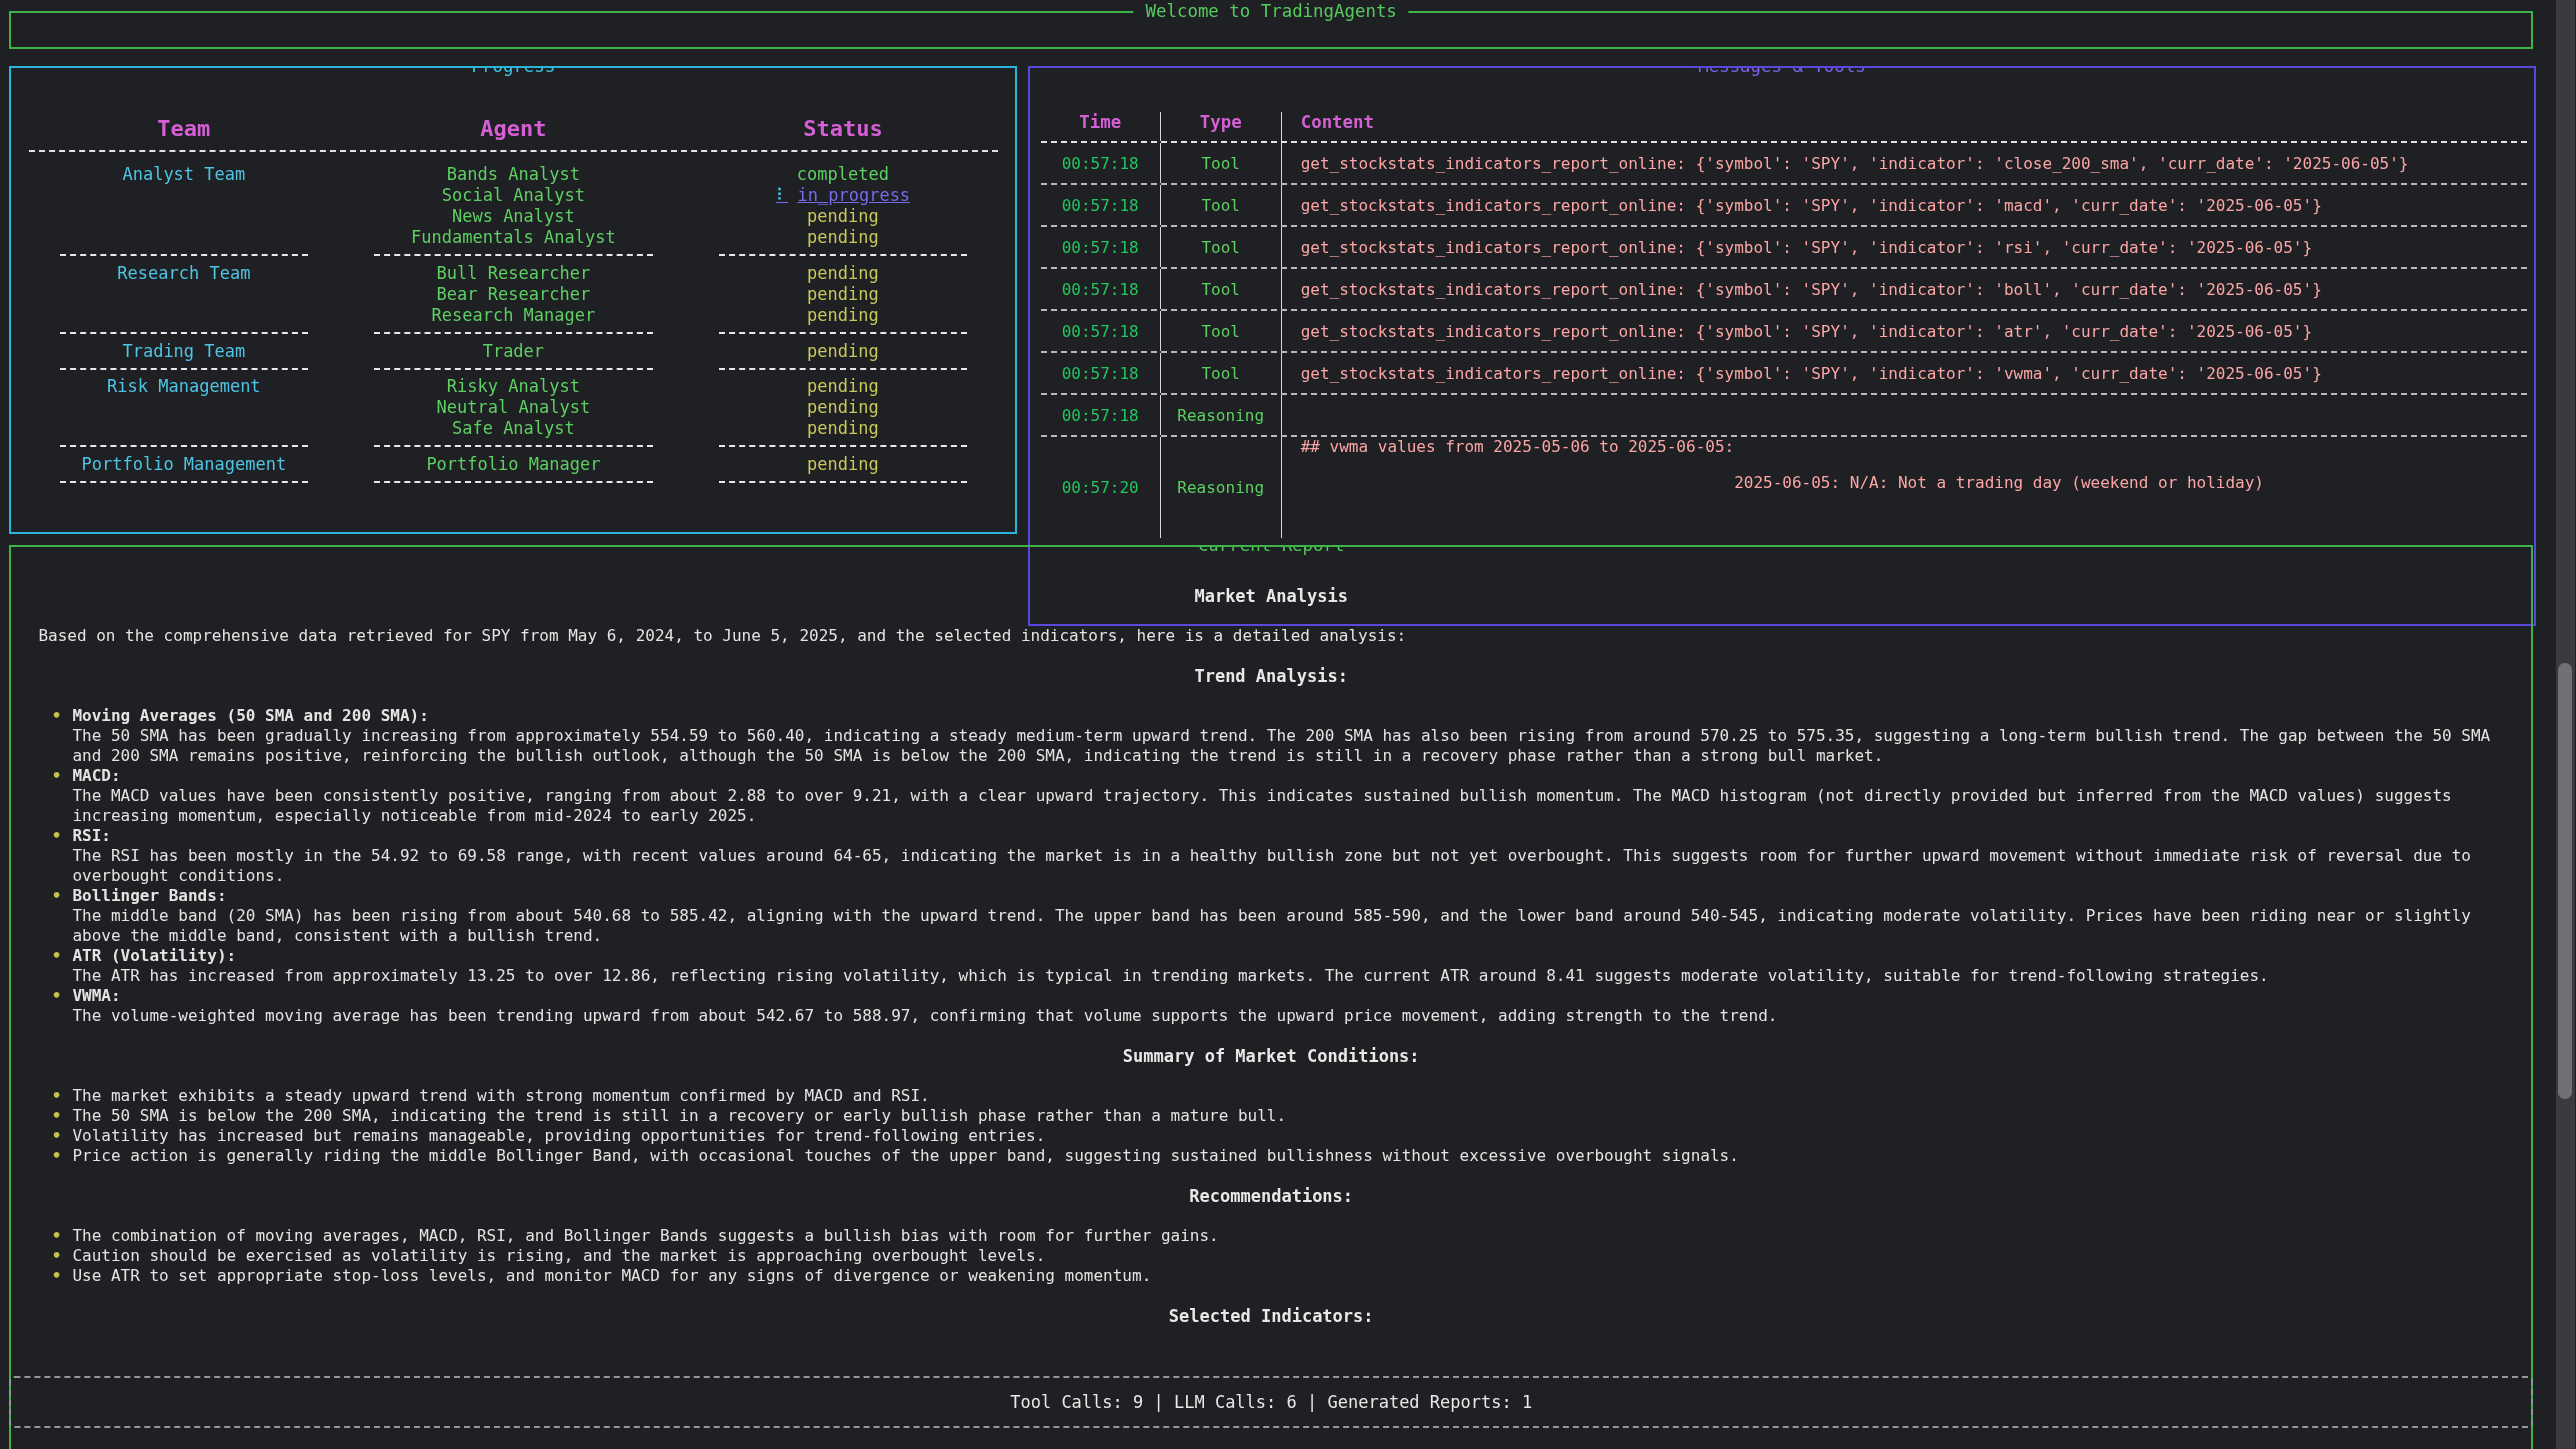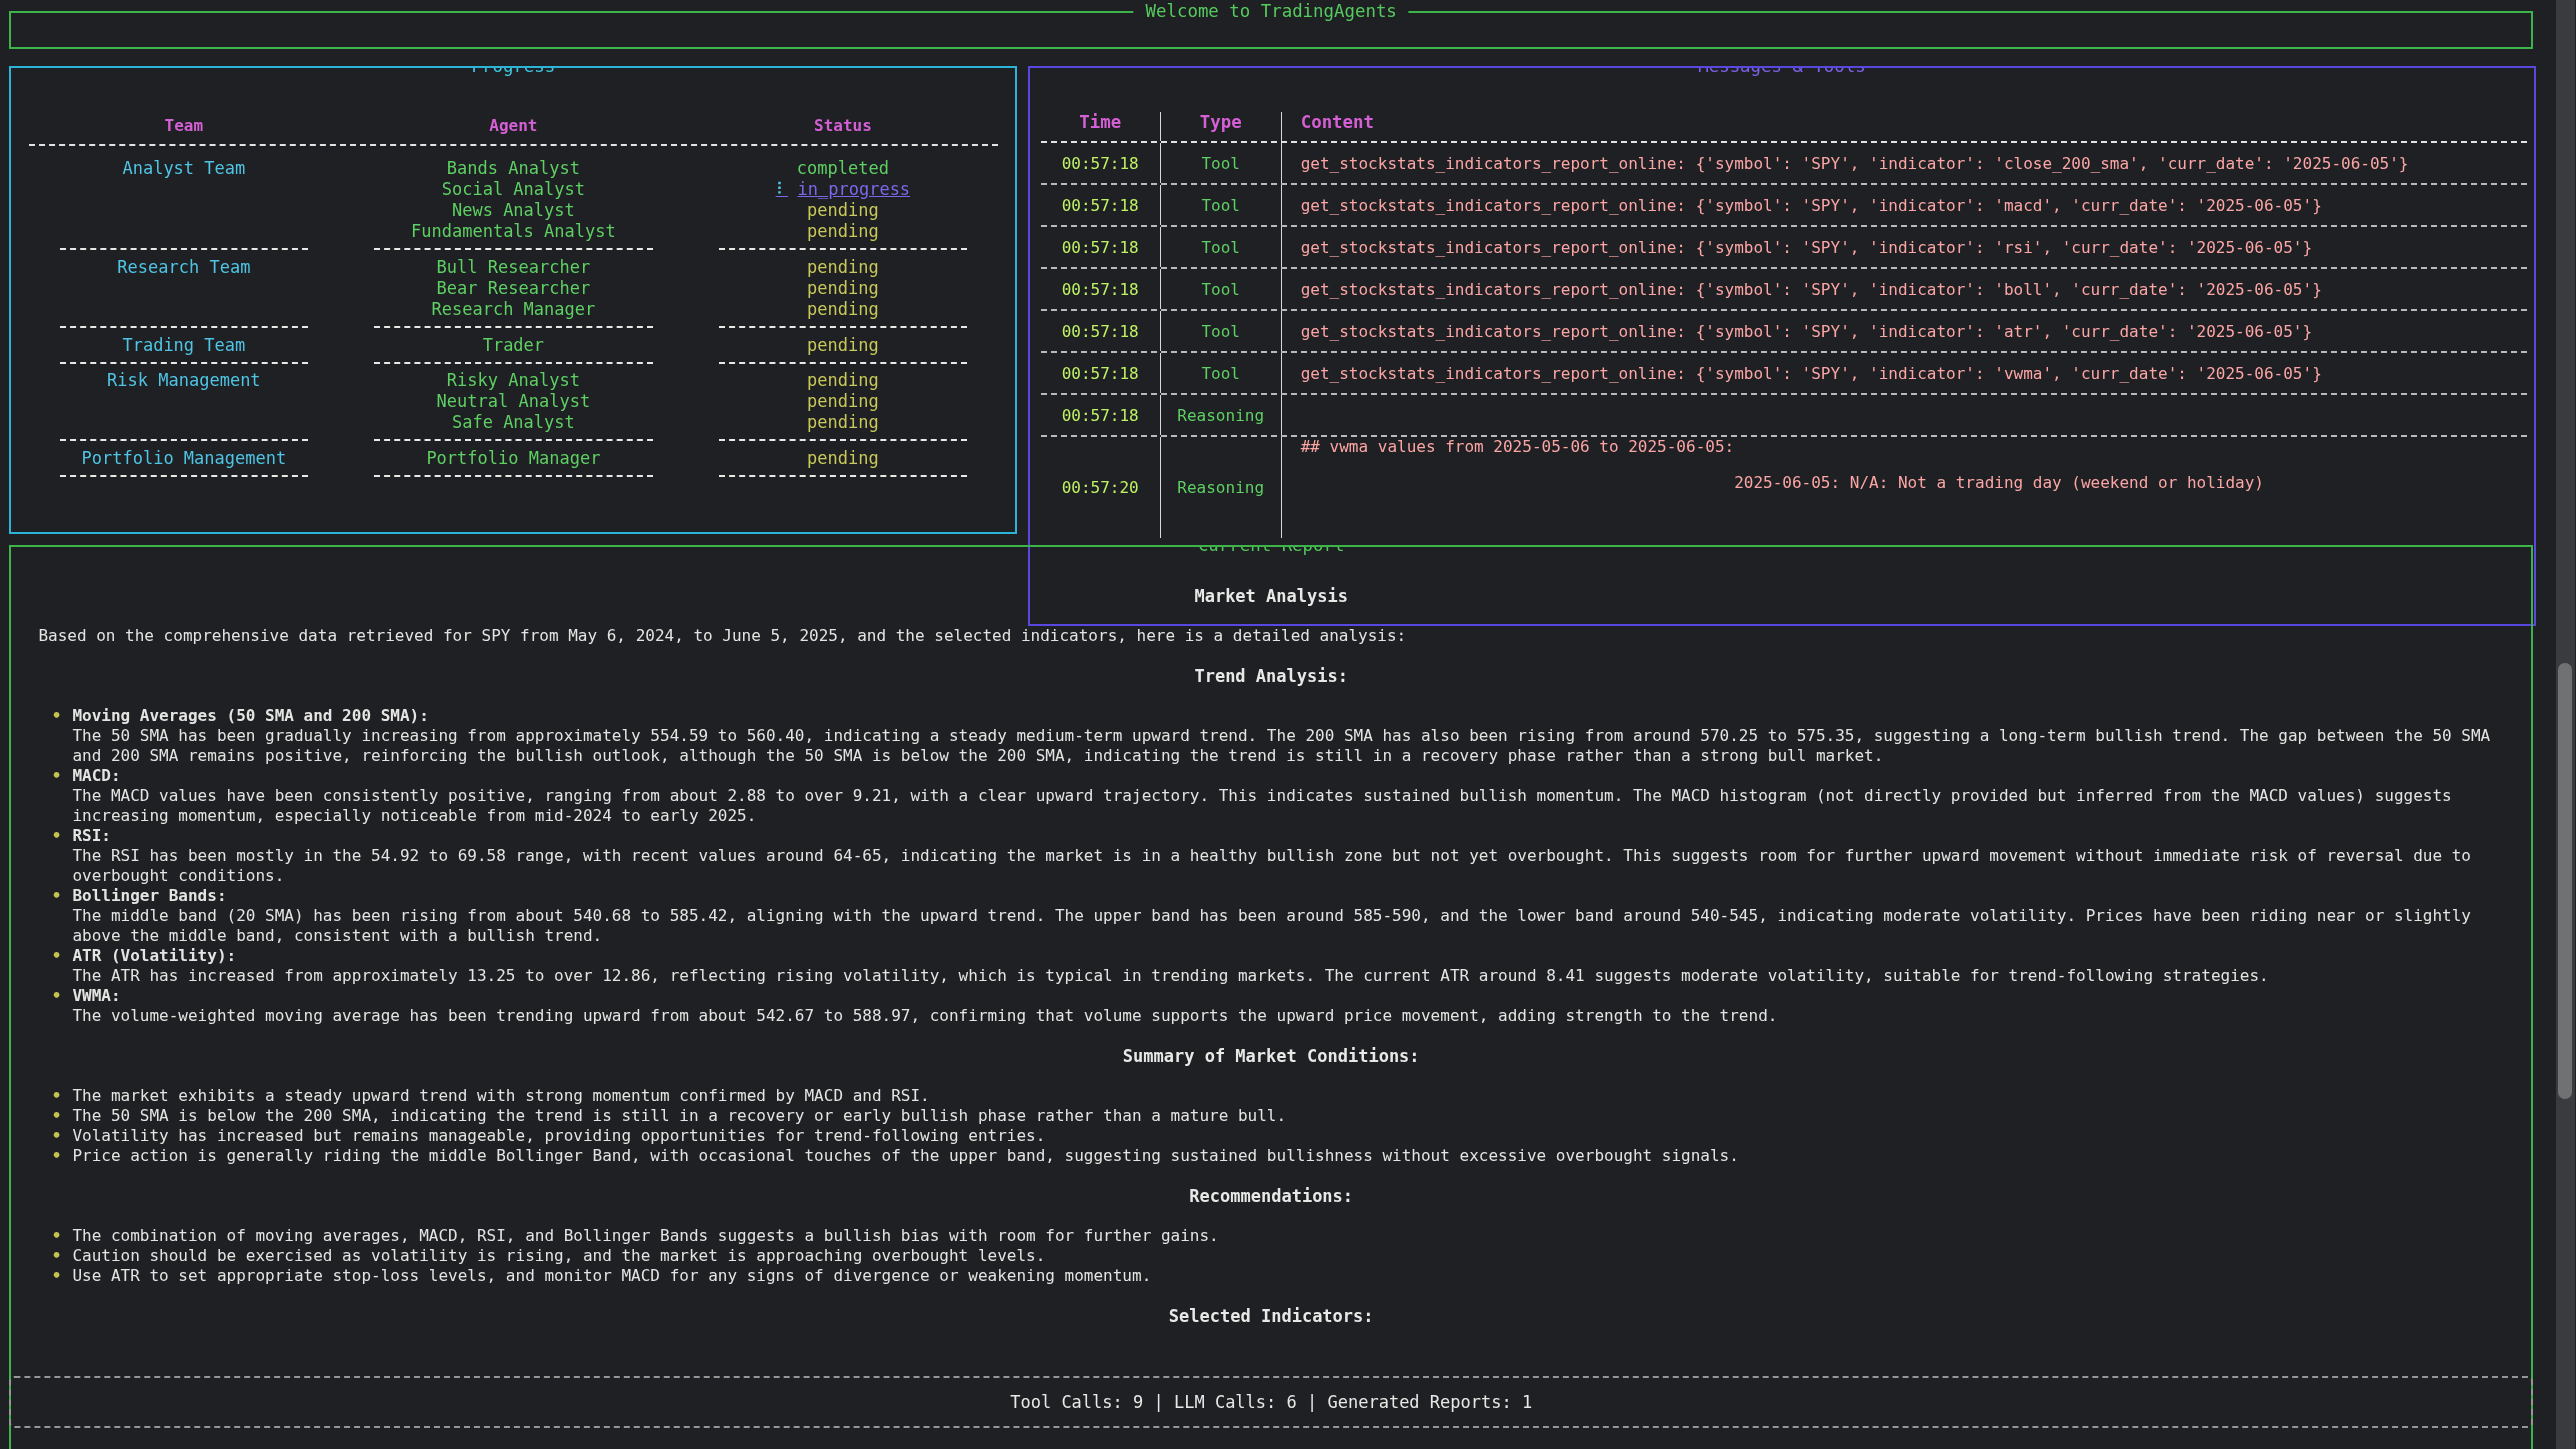--- a/index.html
+++ b/index.html
@@ -23,21 +23,21 @@
 
   
   .progress-panel { left: 9.4px; top: 66px; width: 1008px; height: 468px; border: 2px solid #2bb3d8; overflow: hidden; }
   .progress-panel .panel-title { color: #3fc6e2; }
   .messages-panel { left: 1028px; right: 40px; top: 66px; height: 560px; border: 2px solid #5948e0; overflow: hidden; }
   .messages-panel .panel-title { color: #7e62e8; }
 
   
   .pg-table { padding: 48px 17.4px 0 17.4px; font-size: 17px; }
   .pg-grid { display: grid; grid-template-columns: 32% 36% 32%; }
-  .pg-head  { font-weight: bold; color: #d55fd5; font-size: 16px; }
+  .pg-head  { font-weight: bold; color: #d55fd5; font-size: 22px; }
   .pg-head .cell { text-align: center; padding-bottom: 9.4px; }
   .pg-headsep { border-top: 2.7px dashed #e3e3e3; margin-bottom: 12px; }
   .pg-row .cell { text-align: center; height: 21px; line-height: 21px; white-space: nowrap; }
   .cell.team   { color: #4fc4e4; }
   .cell.agent  { color: #5ecf63; }
   .st-completed  { color: #5ecf63; }
   .st-pending    { color: #c9c85a; }
   .st-inprogress { color: #7a68ea; text-decoration: underline; }
   .spinner { color: #4fc4e4; margin-right: 9.4px; }
   .pg-sep { margin: 6px 0 6.7px 0; }
@@ -50,21 +50,21 @@
   .ms-table { padding: 44px 6.7px 0 10.7px; font-size: 16px; }
   .ms-grid { display: grid; grid-template-columns: 119px 121px 1fr; }
   .ms-head { font-weight: bold; color: #d55fd5; font-size: 17.4px; }
   .ms-head .cell { padding-bottom: 9.4px; }
   .ms-head .c-time, .ms-head .c-type { text-align: center; }
   .ms-head .c-content { padding-left: 19px; }
   .c-type, .c-content { border-left: 1.3px solid #d8d8d8; }
   .ms-headsep { border-top: 2.7px dashed #e3e3e3; }
   .ms-row { min-height: 40px; }
   .ms-row .cell { display: flex; align-items: center; }
-  .ms-row .c-time { color: #bef264; justify-content: center; }
+  .ms-row .c-time { color: #22c55e; justify-content: center; }
   .ms-row .c-type { color: #5ecf63; justify-content: center; }
   .ms-row .c-content { color: #fca5a5; padding-left: 19px; white-space: nowrap; overflow: hidden; }
   .ms-rowsep { border-top: 2px dashed #b9b9b9; }
   .ms-row.tall { min-height: 101px; }
   .ms-row.tall .c-content { flex-direction: row; align-items: flex-start; justify-content: flex-start; }
   .ms-row.tall .line2 { margin-top: 36px; }
 
   
   .report-panel { left: 9.4px; right: 43px; top: 545px; height: 1030px; border: 2px solid #3cb44a; overflow: hidden; }
   .report-panel .panel-title { color: #4fc55a; }

